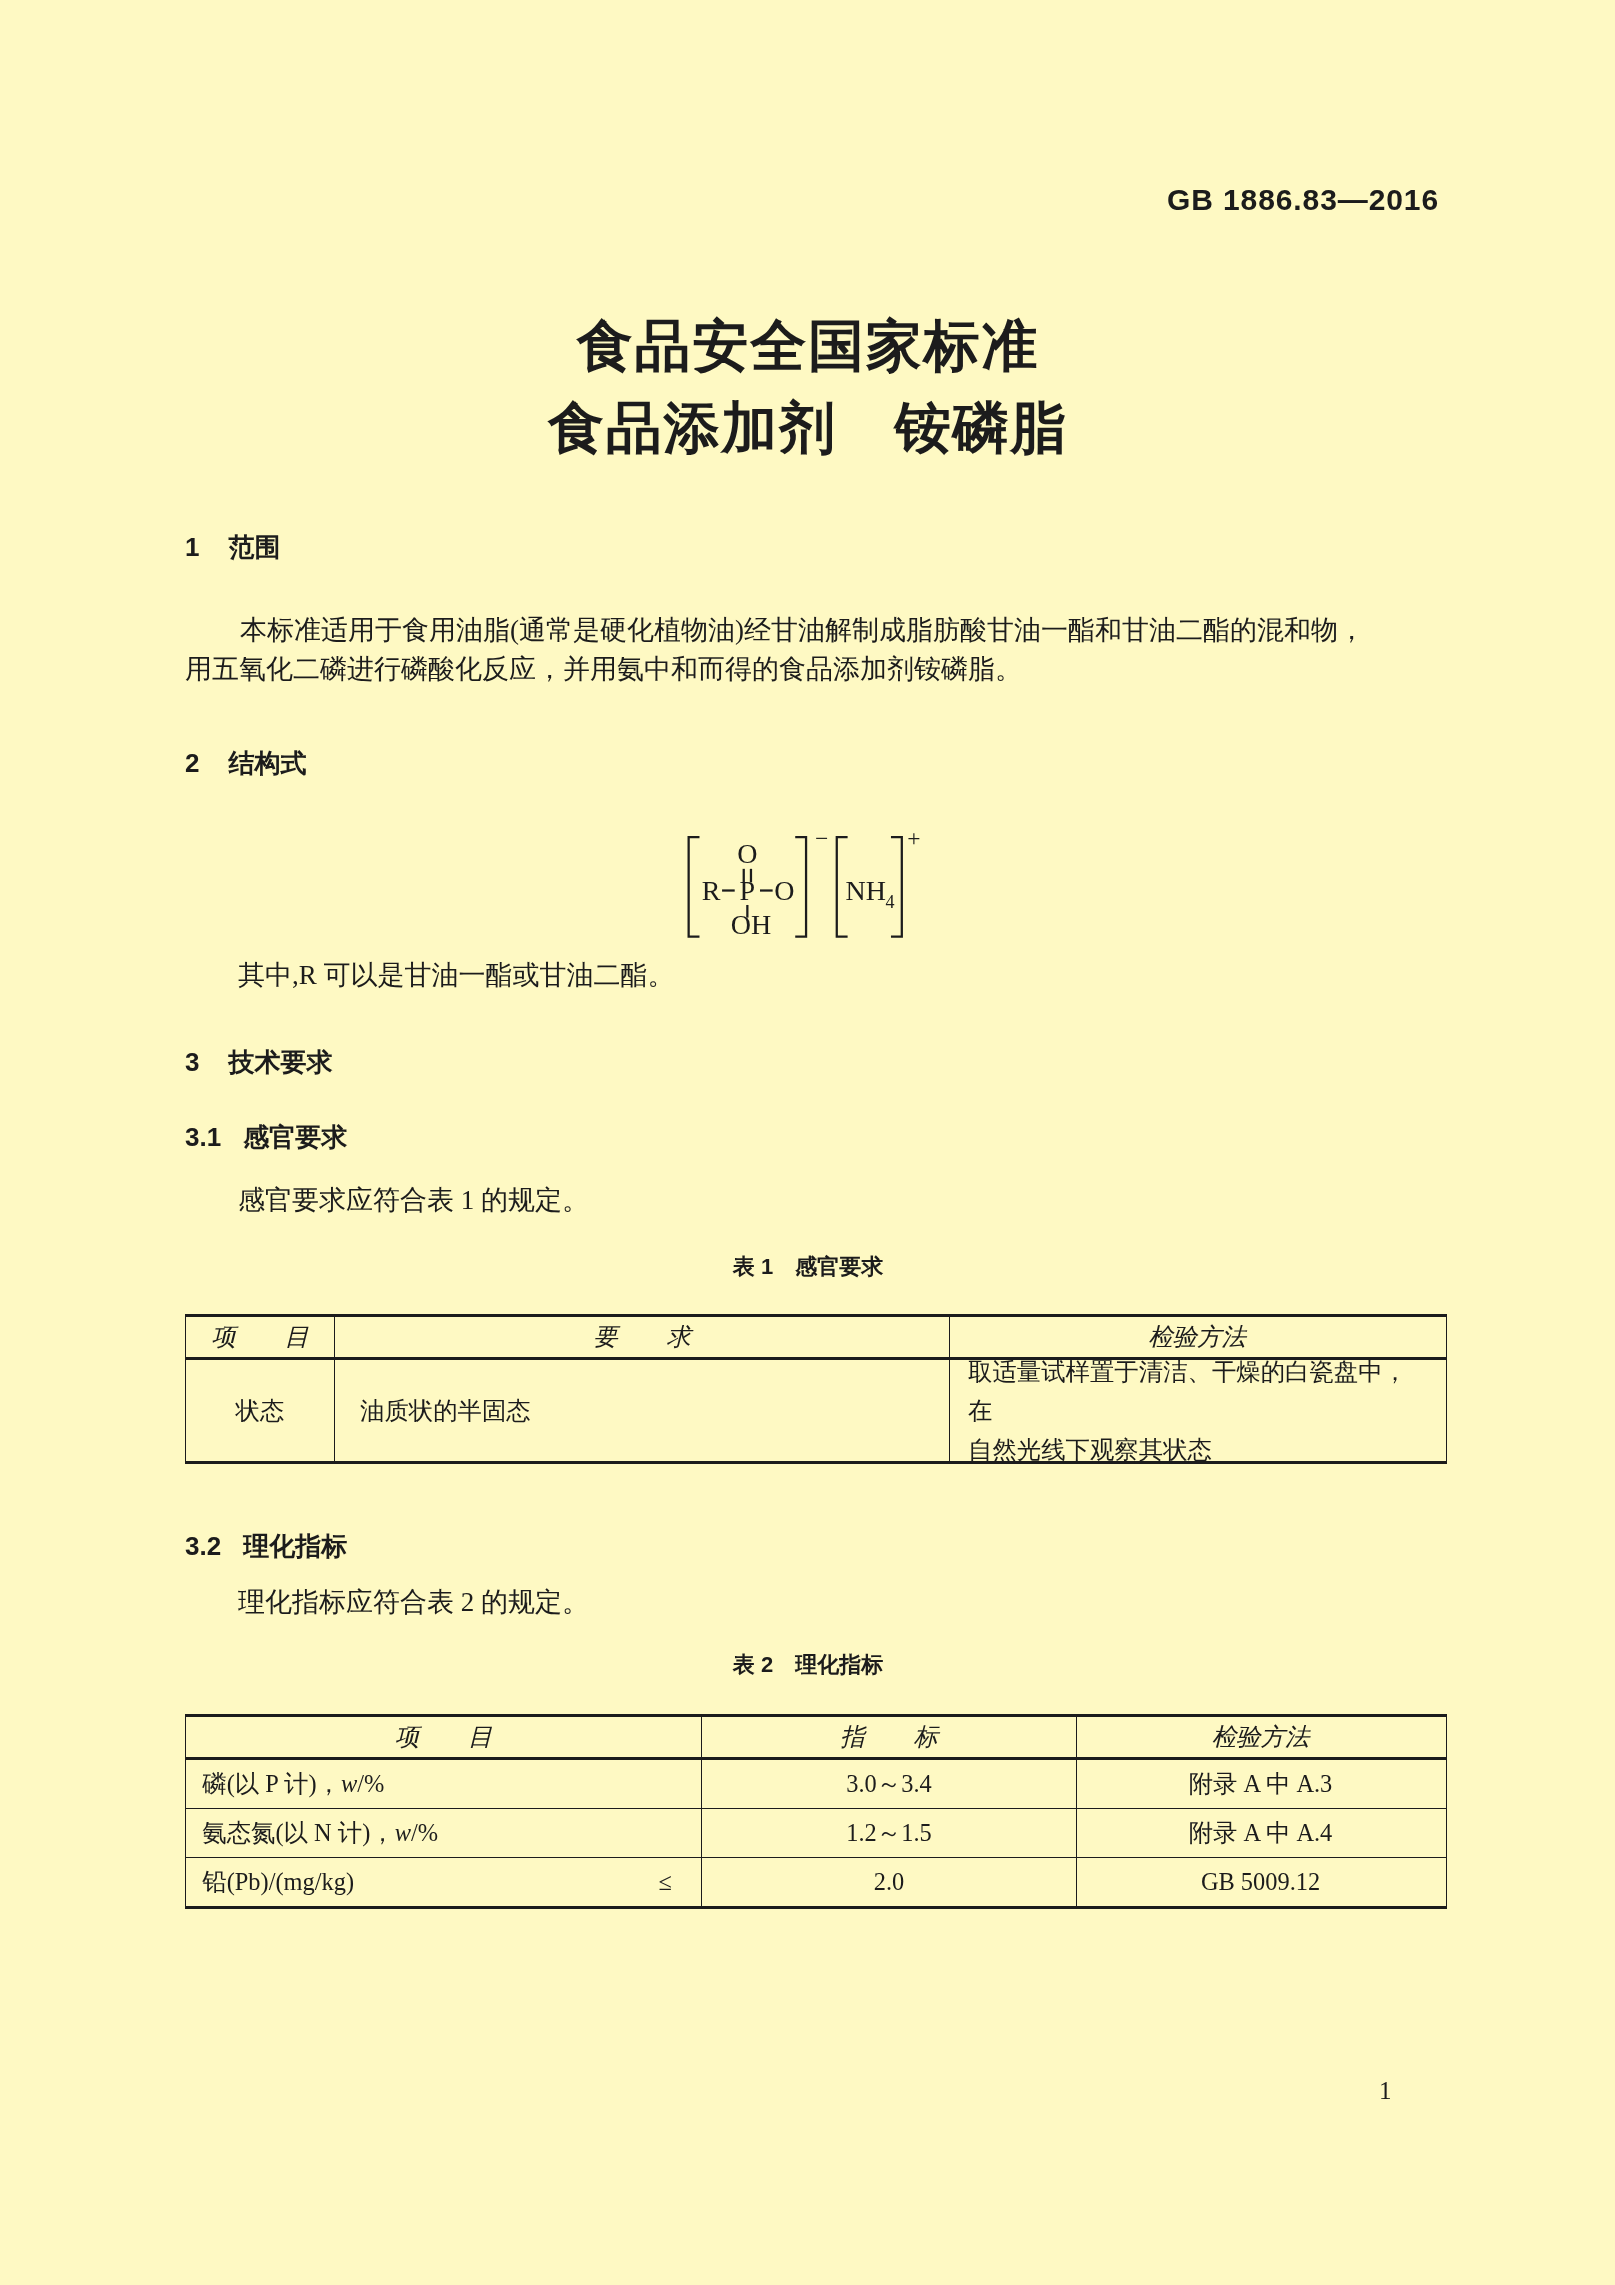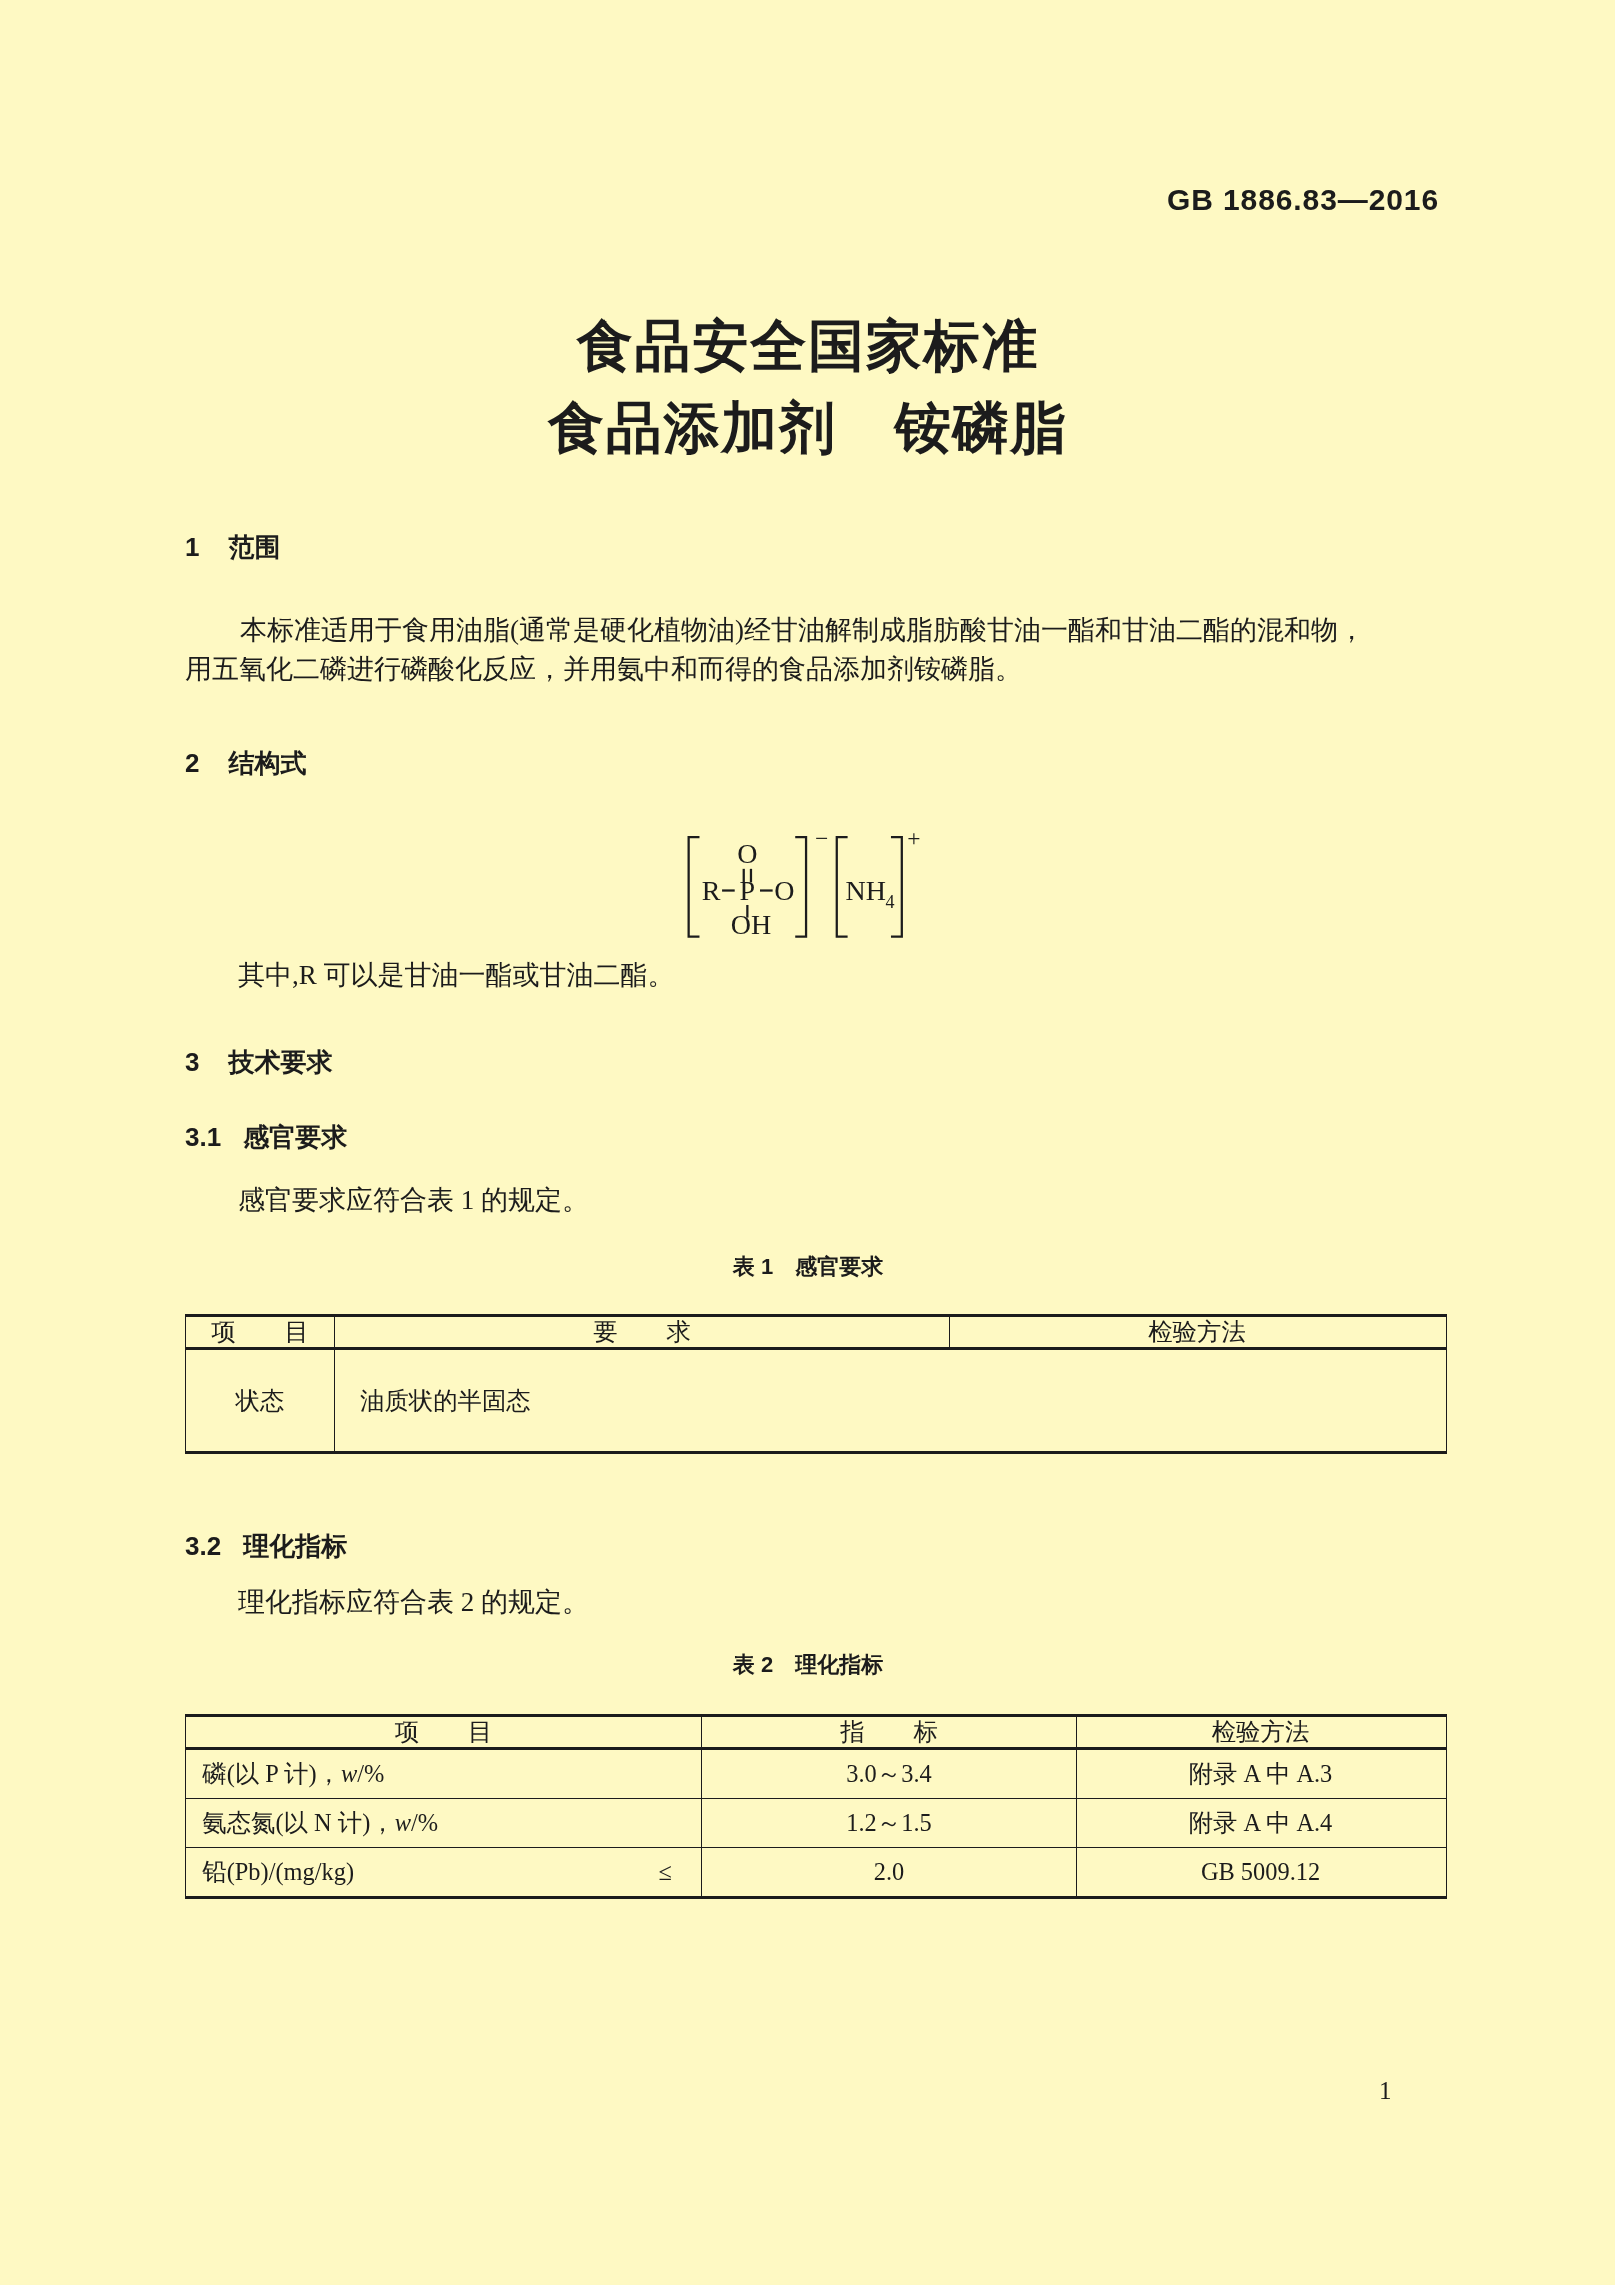--- a/index.html
+++ b/index.html
@@ -44,21 +44,21 @@
   .tbl {
     left:185px; width:1262px;
     border-top:3.6px solid #1c1c1c; border-bottom:3.6px solid #1c1c1c;
     border-left:1.8px solid #1c1c1c; border-right:1.8px solid #1c1c1c;
     font-size:24.4px;
   }
   .tr { display:grid; }
   .tbl1 .tr { grid-template-columns:148px 615px 495px; }
   .tbl2 .tr { grid-template-columns:515px 375px 368px; }
   .thead { border-bottom:3.6px solid #1c1c1c; }
-  .thead .td { height:30px; }
+  .thead .td { height:40px;font-style:italic; }
   .rowline { border-bottom:1.8px solid #1c1c1c; }
   .td {
     display:flex; align-items:center;
     border-left:1.8px solid #1c1c1c;
   }
   .td:first-child { border-left:none; }
   .td.center { justify-content:center; text-align:center; }
   .tbl1 .body-row .td { height:101px; }
   .tbl1 .c2 { padding-left:25px; }
   .tbl1 .c3 {
@@ -133,20 +133,24 @@
 
   <div class="abs tbl tbl1" style="top:1314px;">
     <div class="tr thead">
       <div class="td center">项　　目</div>
       <div class="td center">要　　求</div>
       <div class="td center">检验方法</div>
     </div>
     <div class="tr body-row">
       <div class="td center">状态</div>
       <div class="td c2">油质状的半固态</div>
+      <div class="td c3">
+        <div>取适量试样置于清洁、干燥的白瓷盘中，在</div>
+        <div>自然光线下观察其状态</div>
+      </div>
     </div>
   </div>
 
   <div class="abs sec-h" style="top:1529px;">
     <span>3.2</span><span class="gap-md">理化指标</span>
   </div>
   <div class="abs body-text" style="top:1584px; left:238px;">理化指标应符合表 2 的规定。</div>
 
   <div class="abs tbl-caption" style="top:1650px;">表 2　理化指标</div>
 

